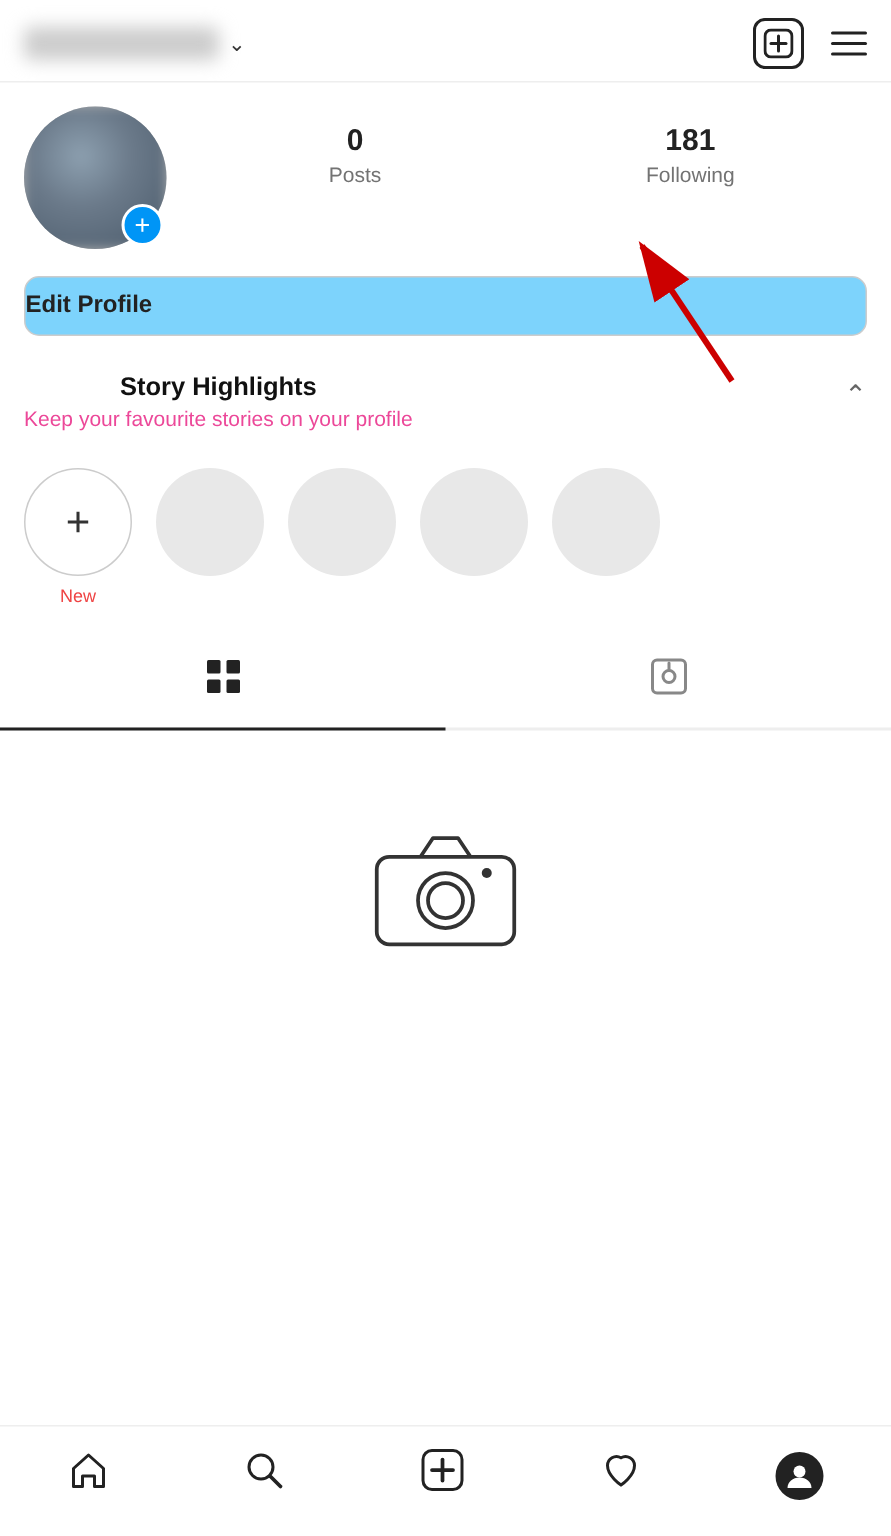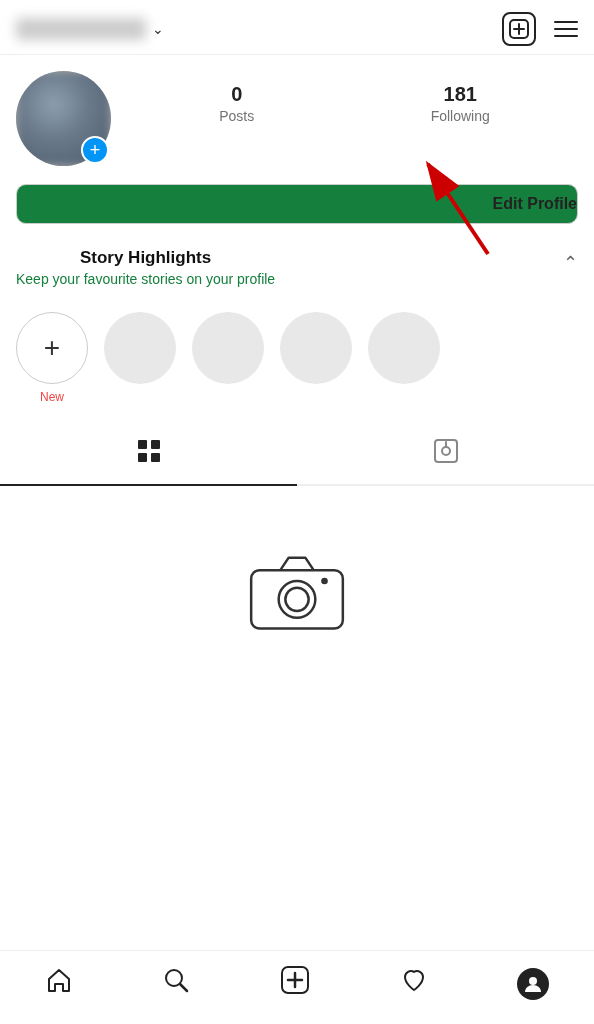--- a/index.html
+++ b/index.html
@@ -137,26 +137,26 @@
 
     
     .edit-profile-area {
       padding: 6px 16px 14px 16px;
     }
     .edit-profile-btn {
       width: 100%;
       padding: 10px 0;
       border: 1.5px solid #ccc;
       border-radius: 10px;
-      background: #15803d;
+      background: #7dd3fc;
       font-size: 16px;
       font-weight: 700;
       color: #222;
       cursor: pointer;
-      text-align: right;
+      text-align: left;
     }
 
     
     .annotation-container {
       position: relative;
       height: 0;
     }
     .red-arrow {
       position: absolute;
       top: -80px;
@@ -170,21 +170,21 @@
     }
     .highlights-title {
       font-size: 17px;
       font-weight: 700;
       color: #111;
       margin-bottom: 2px;
       text-align: center;
     }
     .highlights-subtitle {
       font-size: 14px;
-      color: #15803d;
+      color: #ec4899;
       line-height: 1.4;
       text-align: center;
     }
     .highlights-header {
       display: flex;
       justify-content: space-between;
       align-items: flex-start;
     }
     .chevron-up {
       font-size: 18px;

